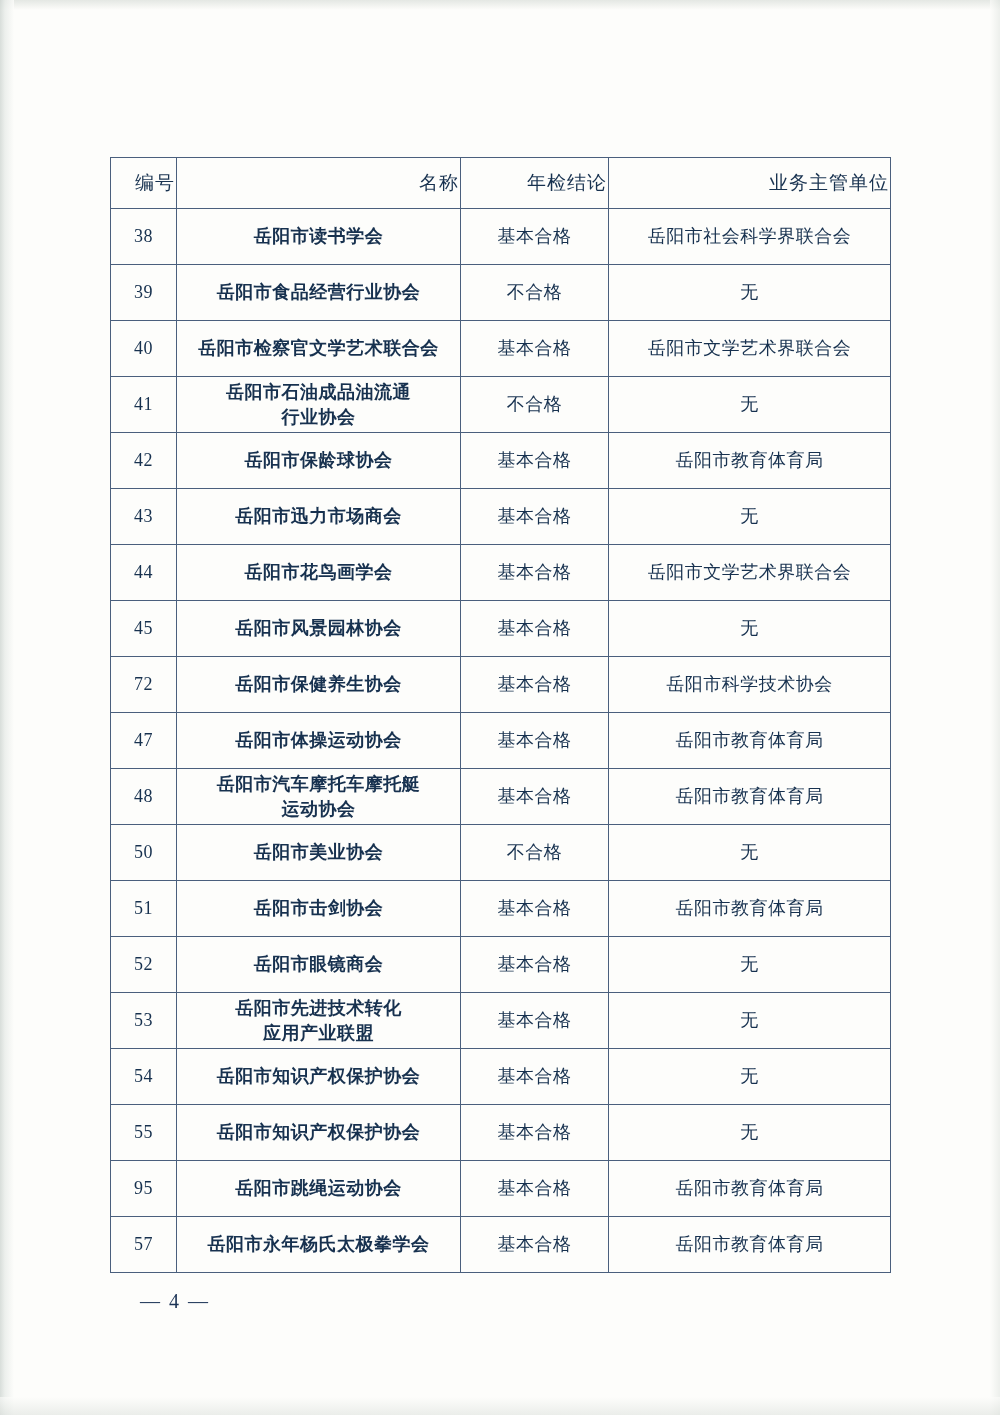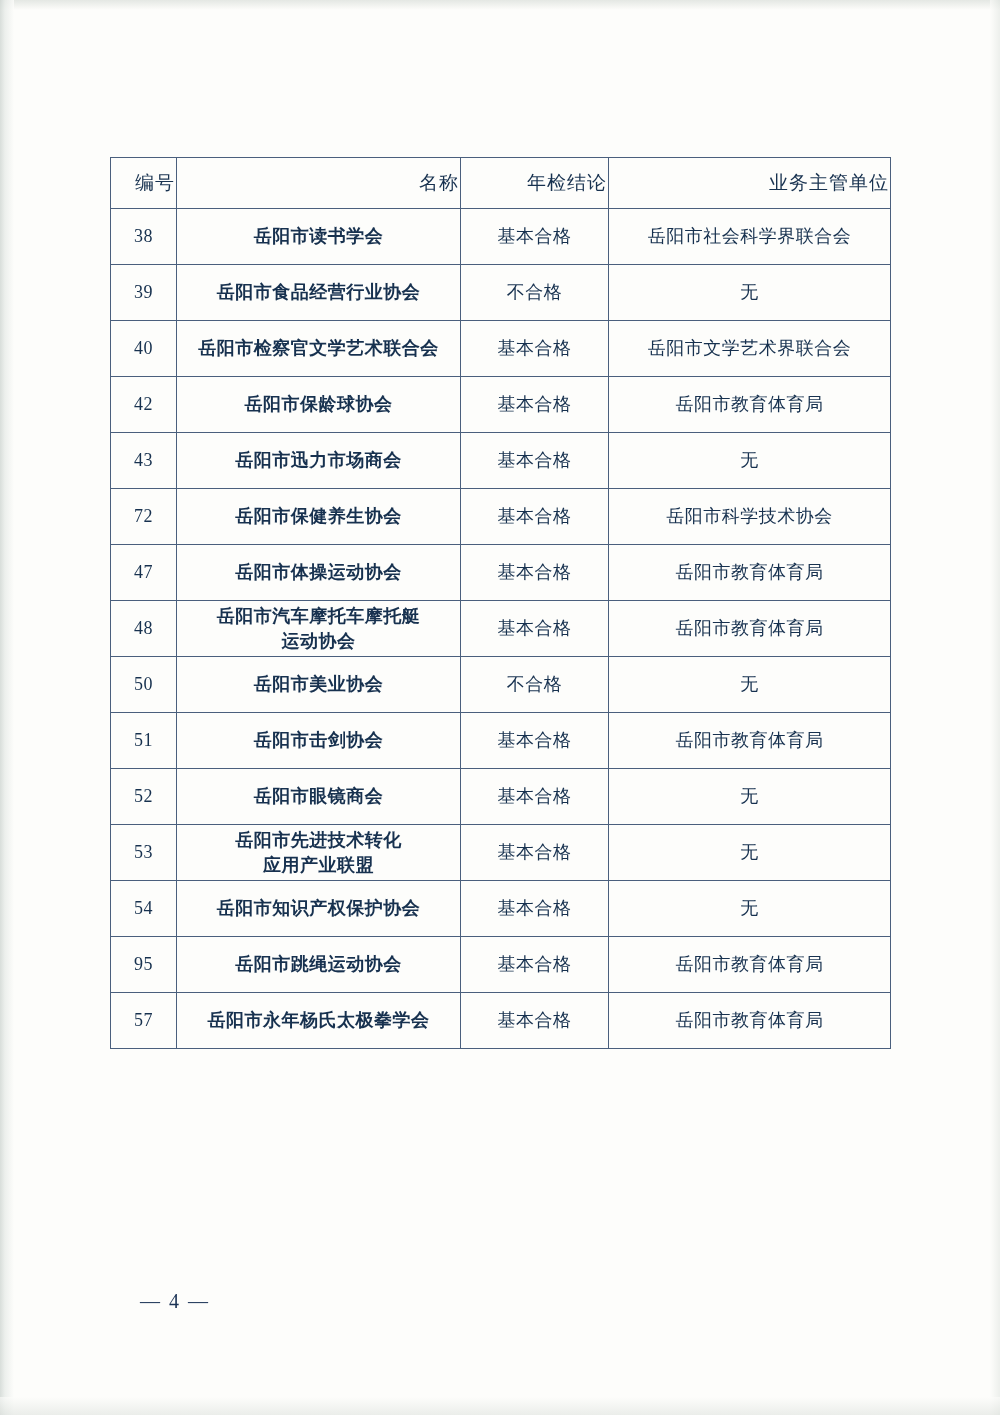--- a/index.html
+++ b/index.html
@@ -137,28 +137,46 @@
           <td class="cell-res">不合格</td>
           <td class="cell-org">无</td>
         </tr>
         <tr>
           <td class="cell-no">40</td>
           <td class="cell-name">岳阳市检察官文学艺术联合会</td>
           <td class="cell-res">基本合格</td>
           <td class="cell-org">岳阳市文学艺术界联合会</td>
         </tr>
         <tr>
+          <td class="cell-no">41</td>
+          <td class="cell-name two-line">岳阳市石油成品油流通<br>行业协会</td>
+          <td class="cell-res">不合格</td>
+          <td class="cell-org">无</td>
+        </tr>
+        <tr>
           <td class="cell-no">42</td>
           <td class="cell-name">岳阳市保龄球协会</td>
           <td class="cell-res">基本合格</td>
           <td class="cell-org">岳阳市教育体育局</td>
         </tr>
         <tr>
           <td class="cell-no">43</td>
           <td class="cell-name">岳阳市迅力市场商会</td>
+          <td class="cell-res">基本合格</td>
+          <td class="cell-org">无</td>
+        </tr>
+        <tr>
+          <td class="cell-no">44</td>
+          <td class="cell-name">岳阳市花鸟画学会</td>
+          <td class="cell-res">基本合格</td>
+          <td class="cell-org">岳阳市文学艺术界联合会</td>
+        </tr>
+        <tr>
+          <td class="cell-no">45</td>
+          <td class="cell-name">岳阳市风景园林协会</td>
           <td class="cell-res">基本合格</td>
           <td class="cell-org">无</td>
         </tr>
         <tr>
           <td class="cell-no">72</td>
           <td class="cell-name">岳阳市保健养生协会</td>
           <td class="cell-res">基本合格</td>
           <td class="cell-org">岳阳市科学技术协会</td>
         </tr>
         <tr>
@@ -197,20 +215,26 @@
           <td class="cell-res">基本合格</td>
           <td class="cell-org">无</td>
         </tr>
         <tr>
           <td class="cell-no">54</td>
           <td class="cell-name">岳阳市知识产权保护协会</td>
           <td class="cell-res">基本合格</td>
           <td class="cell-org">无</td>
         </tr>
         <tr>
+          <td class="cell-no">55</td>
+          <td class="cell-name">岳阳市知识产权保护协会</td>
+          <td class="cell-res">基本合格</td>
+          <td class="cell-org">无</td>
+        </tr>
+        <tr>
           <td class="cell-no">95</td>
           <td class="cell-name">岳阳市跳绳运动协会</td>
           <td class="cell-res">基本合格</td>
           <td class="cell-org">岳阳市教育体育局</td>
         </tr>
         <tr>
           <td class="cell-no">57</td>
           <td class="cell-name">岳阳市永年杨氏太极拳学会</td>
           <td class="cell-res">基本合格</td>
           <td class="cell-org">岳阳市教育体育局</td>

